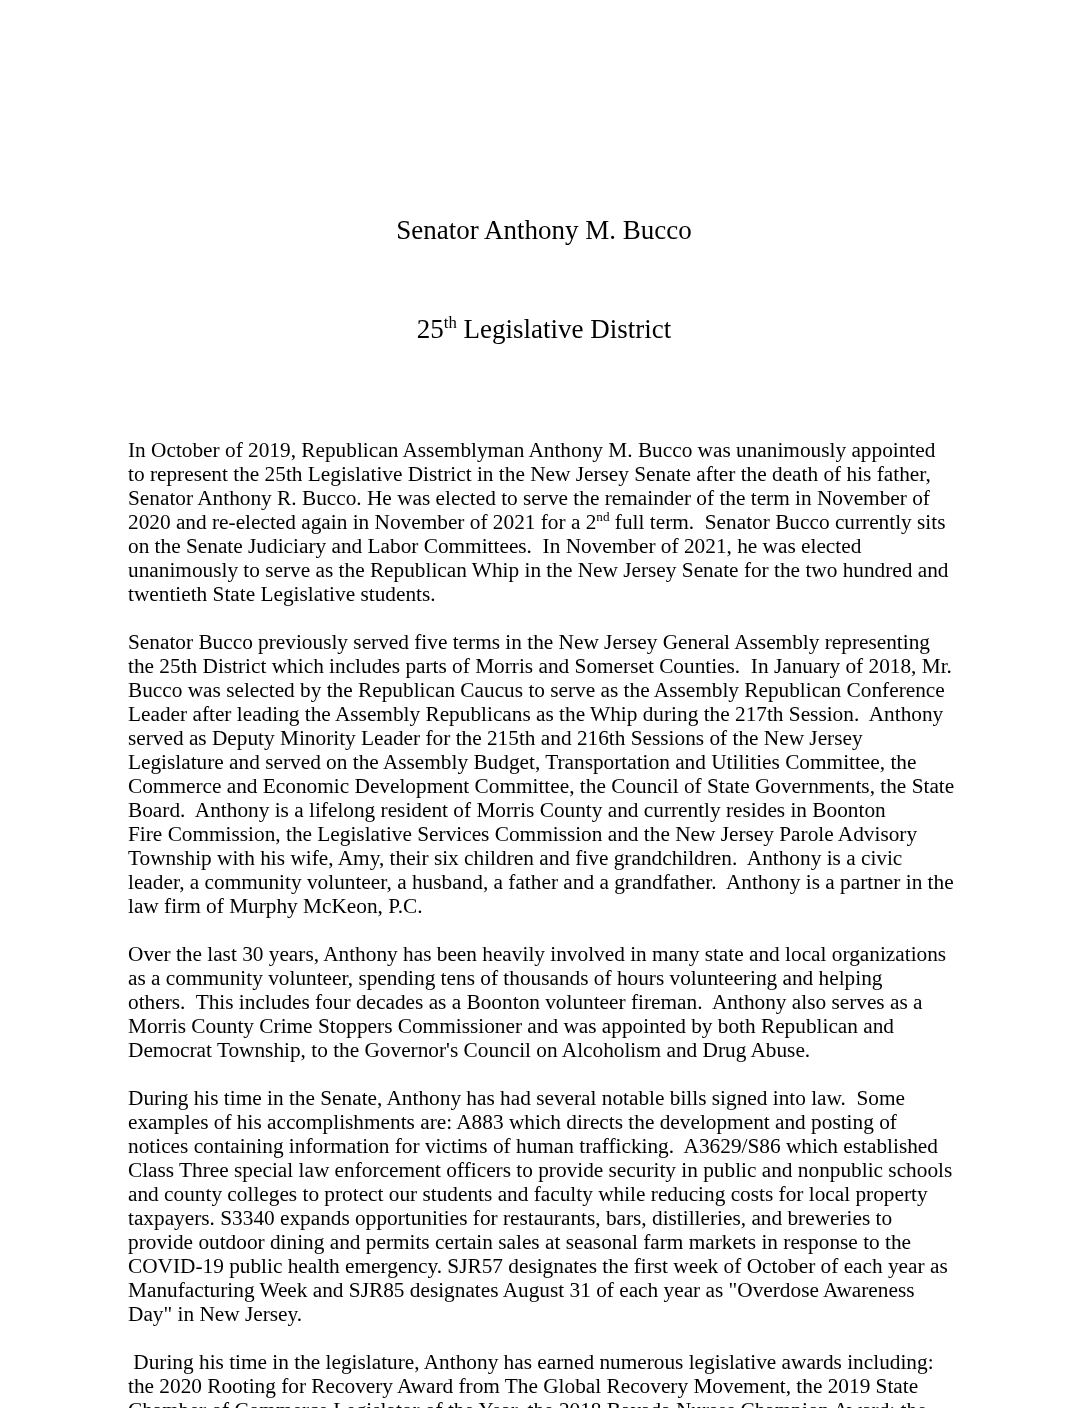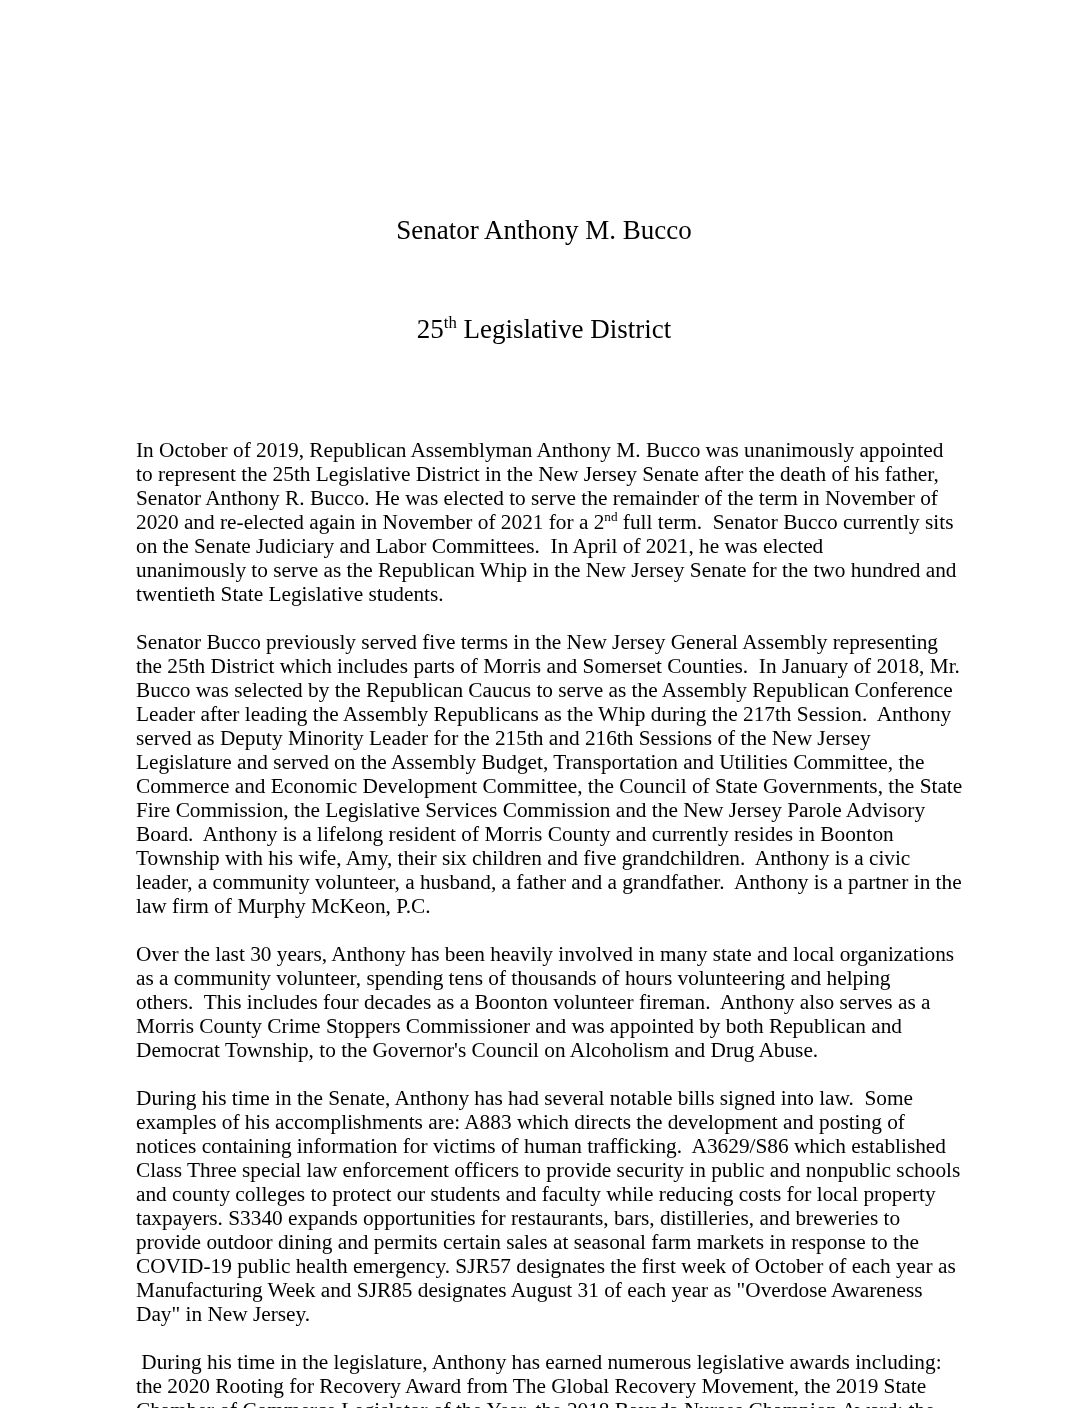--- a/index.html
+++ b/index.html
@@ -22,21 +22,21 @@
     text-align: center;
     font-size: 27px;
     line-height: 33px;
     white-space: pre;
   }
   .doc-body {
     margin-top: 26px;
     font-size: 21.3px;
     line-height: 24px;
   }
-  .para { margin: 8px; }
+  .para { margin: 0; }
   .para + .para { margin-top: 24px; }
   .line { white-space: pre; }
   sup {
     font-size: 0.62em;
     vertical-align: super;
     line-height: 0;
   }
 </style>
 </head>
 <body>
@@ -45,34 +45,34 @@
   <header class="doc-title">
     <div class="title-line">Senator Anthony M. Bucco</div>
     <div class="title-line">25<sup>th</sup> Legislative District</div>
   </header>
   <main class="doc-body">
       <div class="para">
         <div class="line">In October of 2019, Republican Assemblyman Anthony M. Bucco was unanimously appointed</div>
         <div class="line">to represent the 25th Legislative District in the New Jersey Senate after the death of his father,</div>
         <div class="line">Senator Anthony R. Bucco. He was elected to serve the remainder of the term in November of</div>
         <div class="line">2020 and re-elected again in November of 2021 for a 2<sup>nd</sup> full term.  Senator Bucco currently sits</div>
-        <div class="line">on the Senate Judiciary and Labor Committees.  In April of 2021, he was elected</div>
+        <div class="line">on the Senate Judiciary and Labor Committees.  In November of 2021, he was elected</div>
         <div class="line">unanimously to serve as the Republican Whip in the New Jersey Senate for the two hundred and</div>
         <div class="line">twentieth State Legislative students.</div>
       </div>
       <div class="para">
         <div class="line">Senator Bucco previously served five terms in the New Jersey General Assembly representing</div>
         <div class="line">the 25th District which includes parts of Morris and Somerset Counties.  In January of 2018, Mr.</div>
         <div class="line">Bucco was selected by the Republican Caucus to serve as the Assembly Republican Conference</div>
         <div class="line">Leader after leading the Assembly Republicans as the Whip during the 217th Session.  Anthony</div>
         <div class="line">served as Deputy Minority Leader for the 215th and 216th Sessions of the New Jersey</div>
         <div class="line">Legislature and served on the Assembly Budget, Transportation and Utilities Committee, the</div>
         <div class="line">Commerce and Economic Development Committee, the Council of State Governments, the State</div>
+        <div class="line">Board.  Anthony is a lifelong resident of Morris County and currently resides in Boonton</div>
         <div class="line">Fire Commission, the Legislative Services Commission and the New Jersey Parole Advisory</div>
-        <div class="line">Board.  Anthony is a lifelong resident of Morris County and currently resides in Boonton</div>
         <div class="line">Township with his wife, Amy, their six children and five grandchildren.  Anthony is a civic</div>
         <div class="line">leader, a community volunteer, a husband, a father and a grandfather.  Anthony is a partner in the</div>
         <div class="line">law firm of Murphy McKeon, P.C.</div>
       </div>
       <div class="para">
         <div class="line">Over the last 30 years, Anthony has been heavily involved in many state and local organizations</div>
         <div class="line">as a community volunteer, spending tens of thousands of hours volunteering and helping</div>
         <div class="line">others.  This includes four decades as a Boonton volunteer fireman.  Anthony also serves as a</div>
         <div class="line">Morris County Crime Stoppers Commissioner and was appointed by both Republican and</div>
         <div class="line">Democrat Township, to the Governor's Council on Alcoholism and Drug Abuse.</div>

